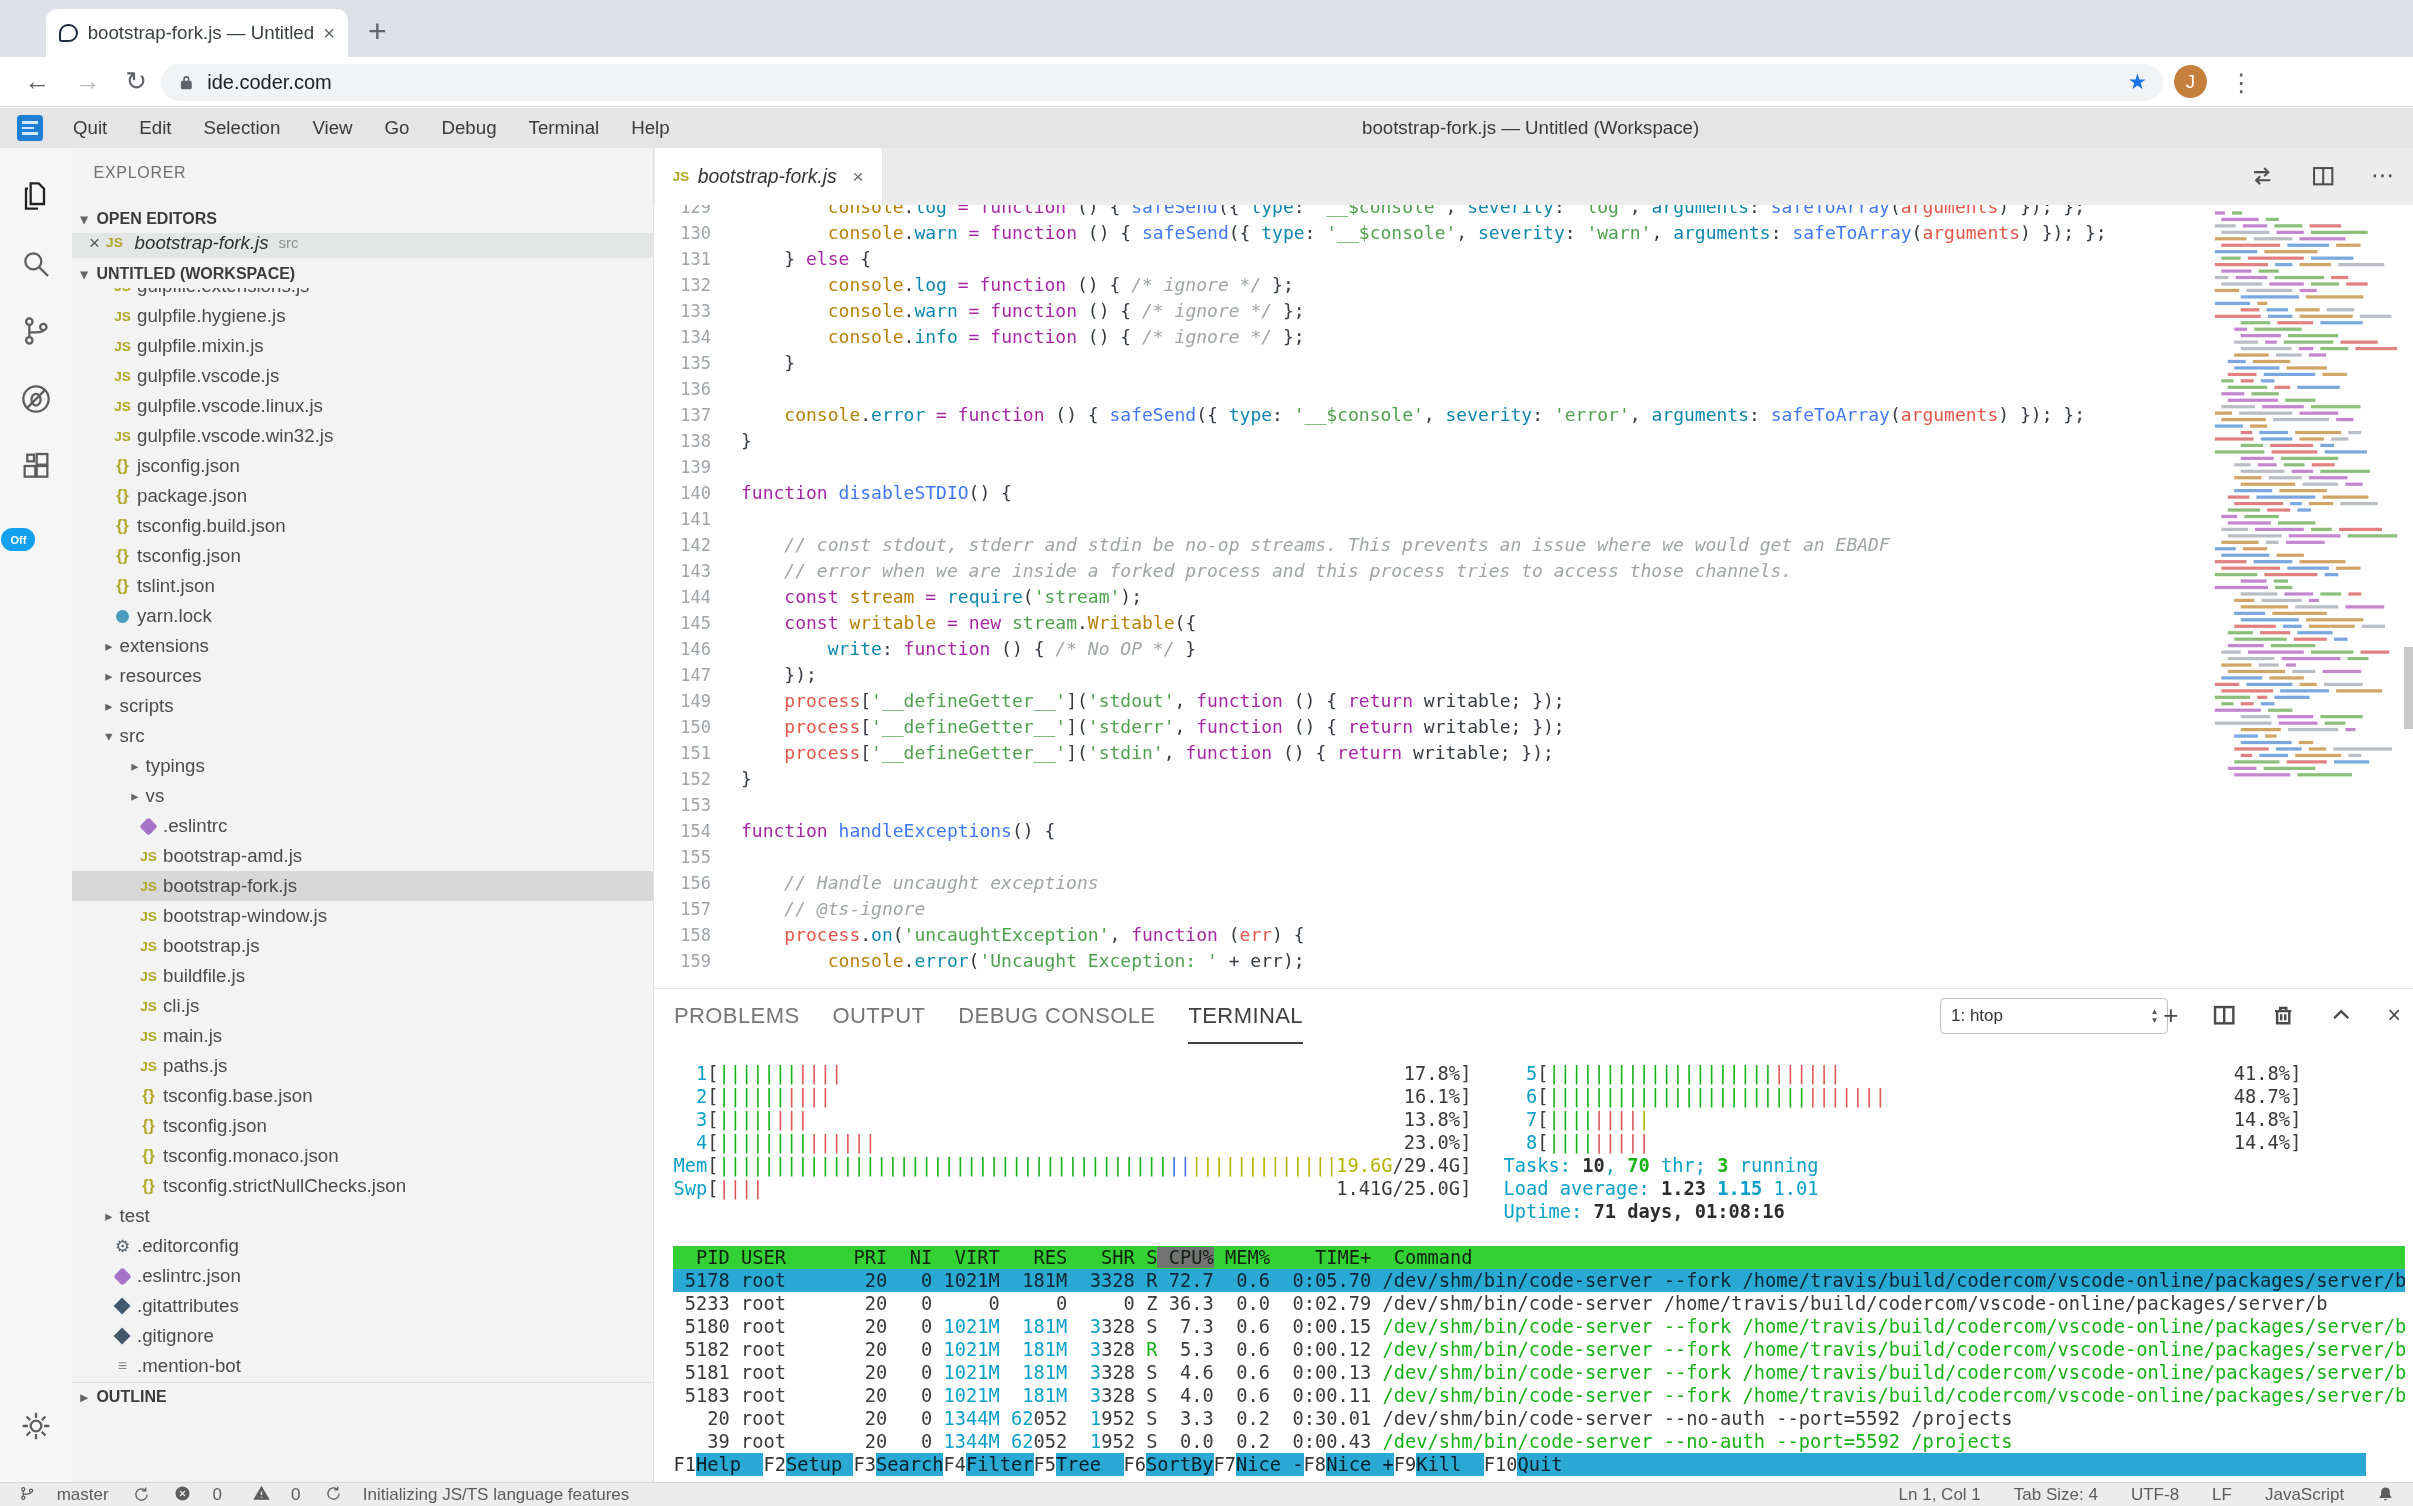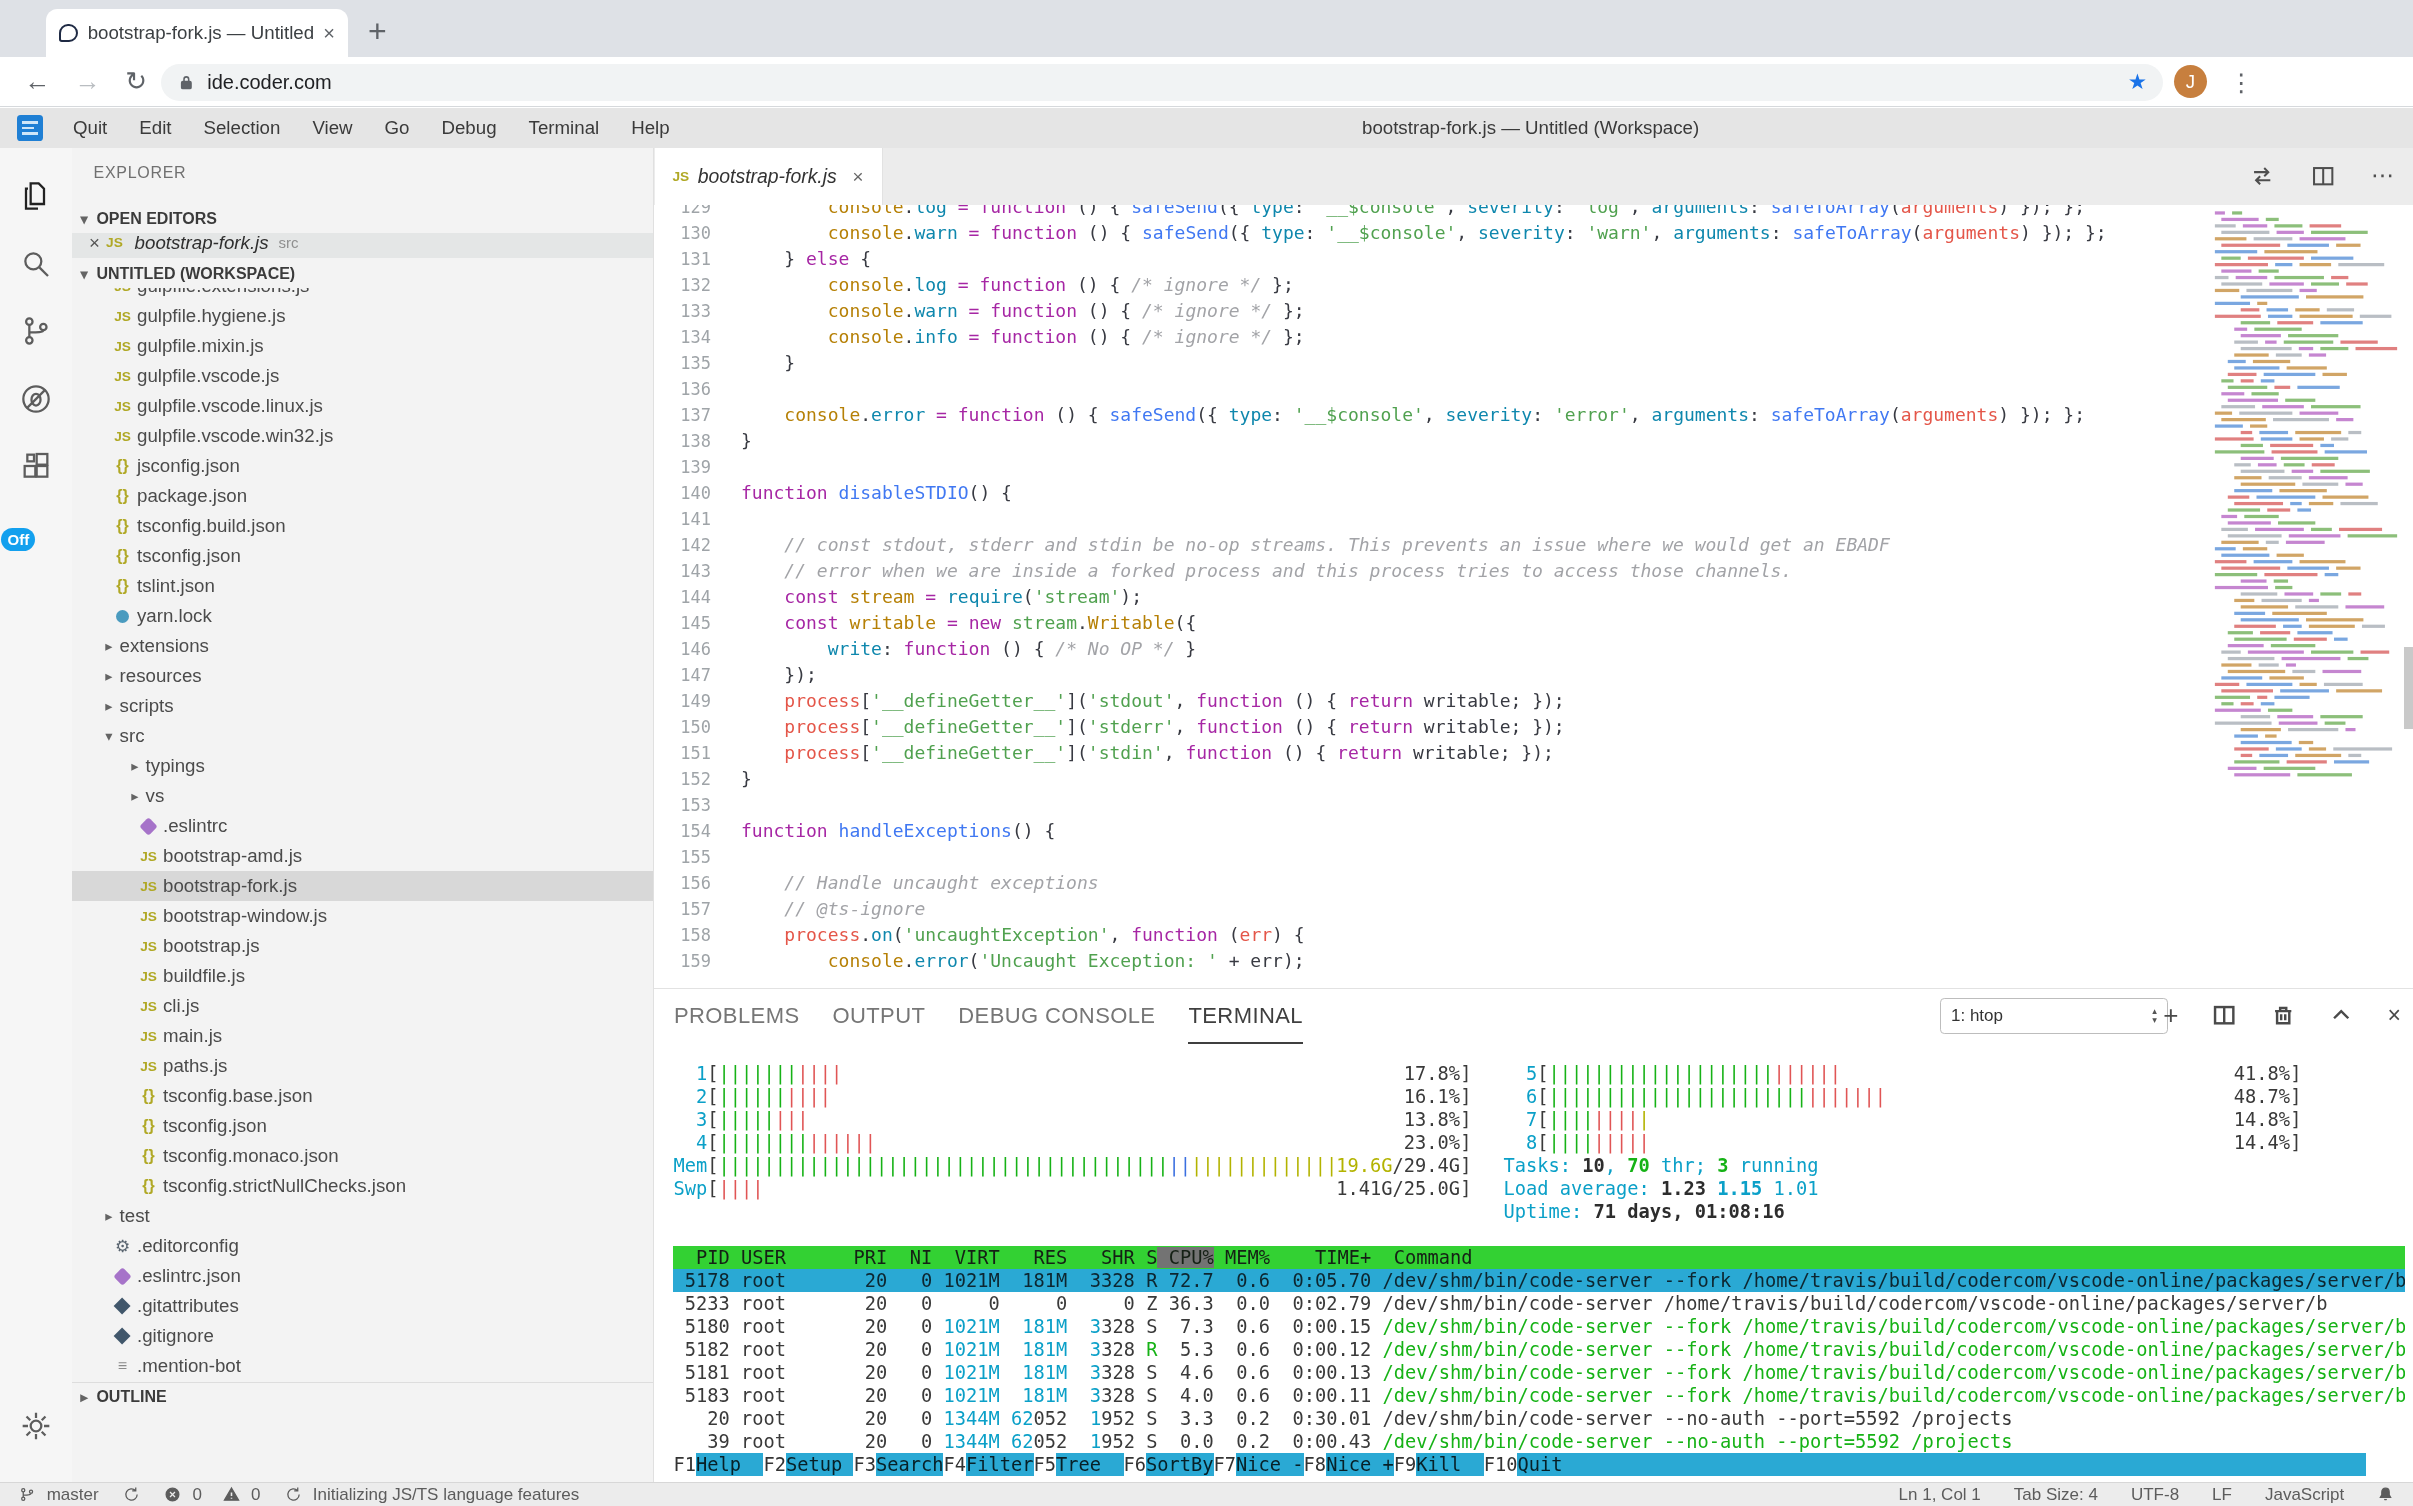--- a/index.html
+++ b/index.html
@@ -30,21 +30,21 @@
   #vscicon i:nth-child(1){top:5.7px}#vscicon i:nth-child(2){top:11.5px;right:9.3px}#vscicon i:nth-child(3){top:17px}
   #menu-items{display:flex;gap:32px;margin-left:30px}
   .menu-item{font-size:18.7px;color:#3a3a3a}
   #wintitle{position:absolute;left:1362px;top:9.3px;font-size:18.7px;color:#3a3a3a}
 
   
   #activitybar{position:absolute;left:0;top:148px;width:72px;height:1334px;background:#f6f6f6}
   .actico{position:absolute;left:20px;width:32px;height:32px;color:#5d5d5d}
   .actico svg{width:32px;height:32px;stroke:currentColor;fill:none;stroke-width:1.7}
   .actico.active{color:#222}
-  #offbadge{position:absolute;left:1.4px;top:380px;width:34px;height:23px;background:#13a0ee;border-radius:11.5px;color:#fff;font-size:15px;font-weight:bold;display:flex;align-items:center;justify-content:center}
+  #offbadge{position:absolute;left:1.4px;top:380px;width:34px;height:23px;background:#13a0ee;border-radius:11.5px;color:#fff;font-size:11px;font-weight:bold;display:flex;align-items:center;justify-content:center}
 
   
   #sidebar{position:absolute;left:72px;top:148px;width:582px;height:1334px;background:#f3f3f3;border-right:0.7px solid #e0e0e0;overflow:hidden}
   #exp-title{position:absolute;left:21.6px;top:16px;font-size:16px;color:#707070;letter-spacing:0.7px}
   .sechead{position:absolute;left:0;width:100%;height:29px;display:flex;align-items:center;background:#f3f3f3;z-index:3;font-size:16px;font-weight:bold;color:#3b3b3b}
   .sechead .tw{width:24.4px;text-align:center;color:#646464;font-size:14.4px}
   #sec-open{top:56px}
   #openitem{position:absolute;left:0;top:80px;width:100%;height:29.5px;background:#e4e6e6;display:flex;align-items:center;z-index:2}
   #openitem .x{margin-left:17px;font-size:18.7px;color:#555}
   #openitem .name{font-style:italic;font-size:18.7px;color:#2f2f2f;margin-left:5.7px}
@@ -107,21 +107,21 @@
   .thead{background:#33d133;color:#152015}
   .thead .sorthdr{background:#737373}
   .rowsel{background:#2aa9d4;color:#0d2630}
   #fnrow{display:flex;width:1693px}
   #fnrow .fk{color:#333}
   #fnrow .fv{background:#2aa9d4;color:#072027}
   #fnrow .fvfill{flex:1;background:#2aa9d4}
 
   
   #statusbar{position:absolute;left:0;top:1482px;width:2413px;height:24px;background:#ececec;border-top:0.7px solid #d7d7d7;display:flex;align-items:center;font-size:17px;color:#5c5c5c}
-  .sbitem{display:flex;align-items:center;gap:11px;margin-left:24.4px}
+  .sbitem{display:flex;gap:21px;margin-left:24.4px}
   .sbitem svg{width:17px;height:17px;stroke:currentColor;fill:none;stroke-width:1.8}
   #sbright{margin-left:auto;display:flex;align-items:center;gap:33px;padding-right:18.7px}
   #sbright .sbitem{margin-left:0}
 </style>
 </head>
 <body>
 
 <div id="tabstrip">
   <div id="btab">
     <span class="fav"></span>

